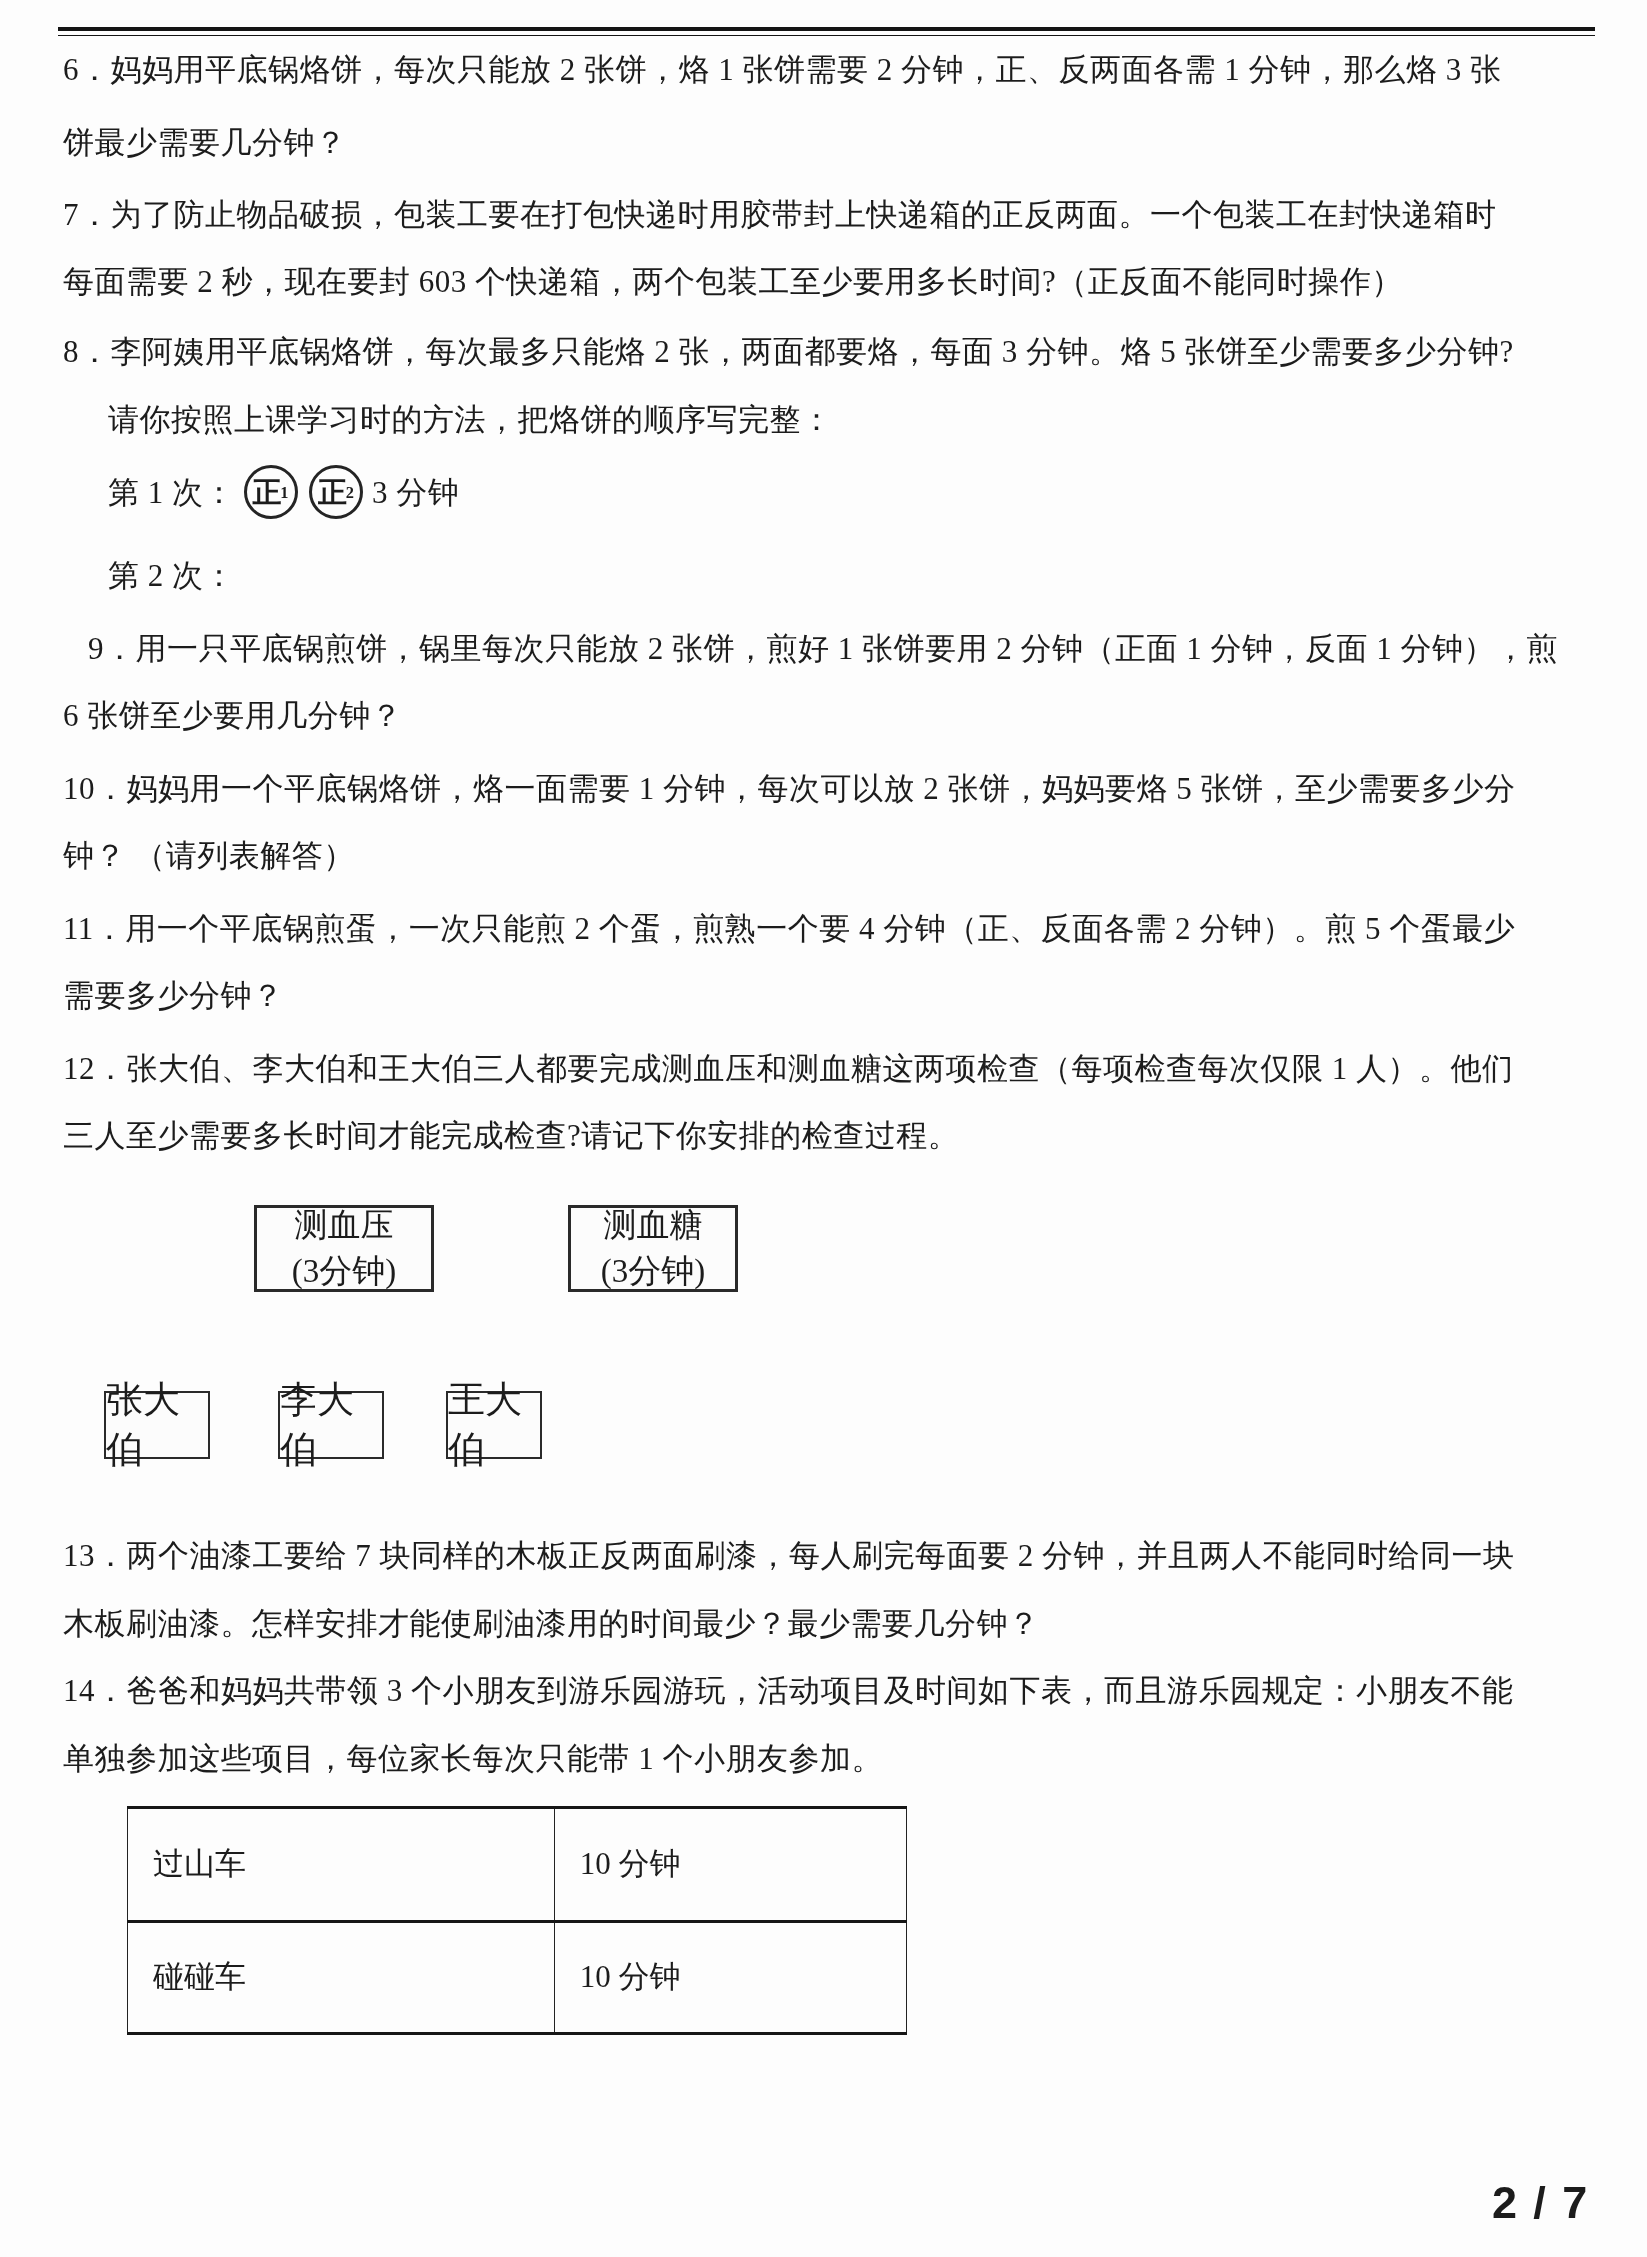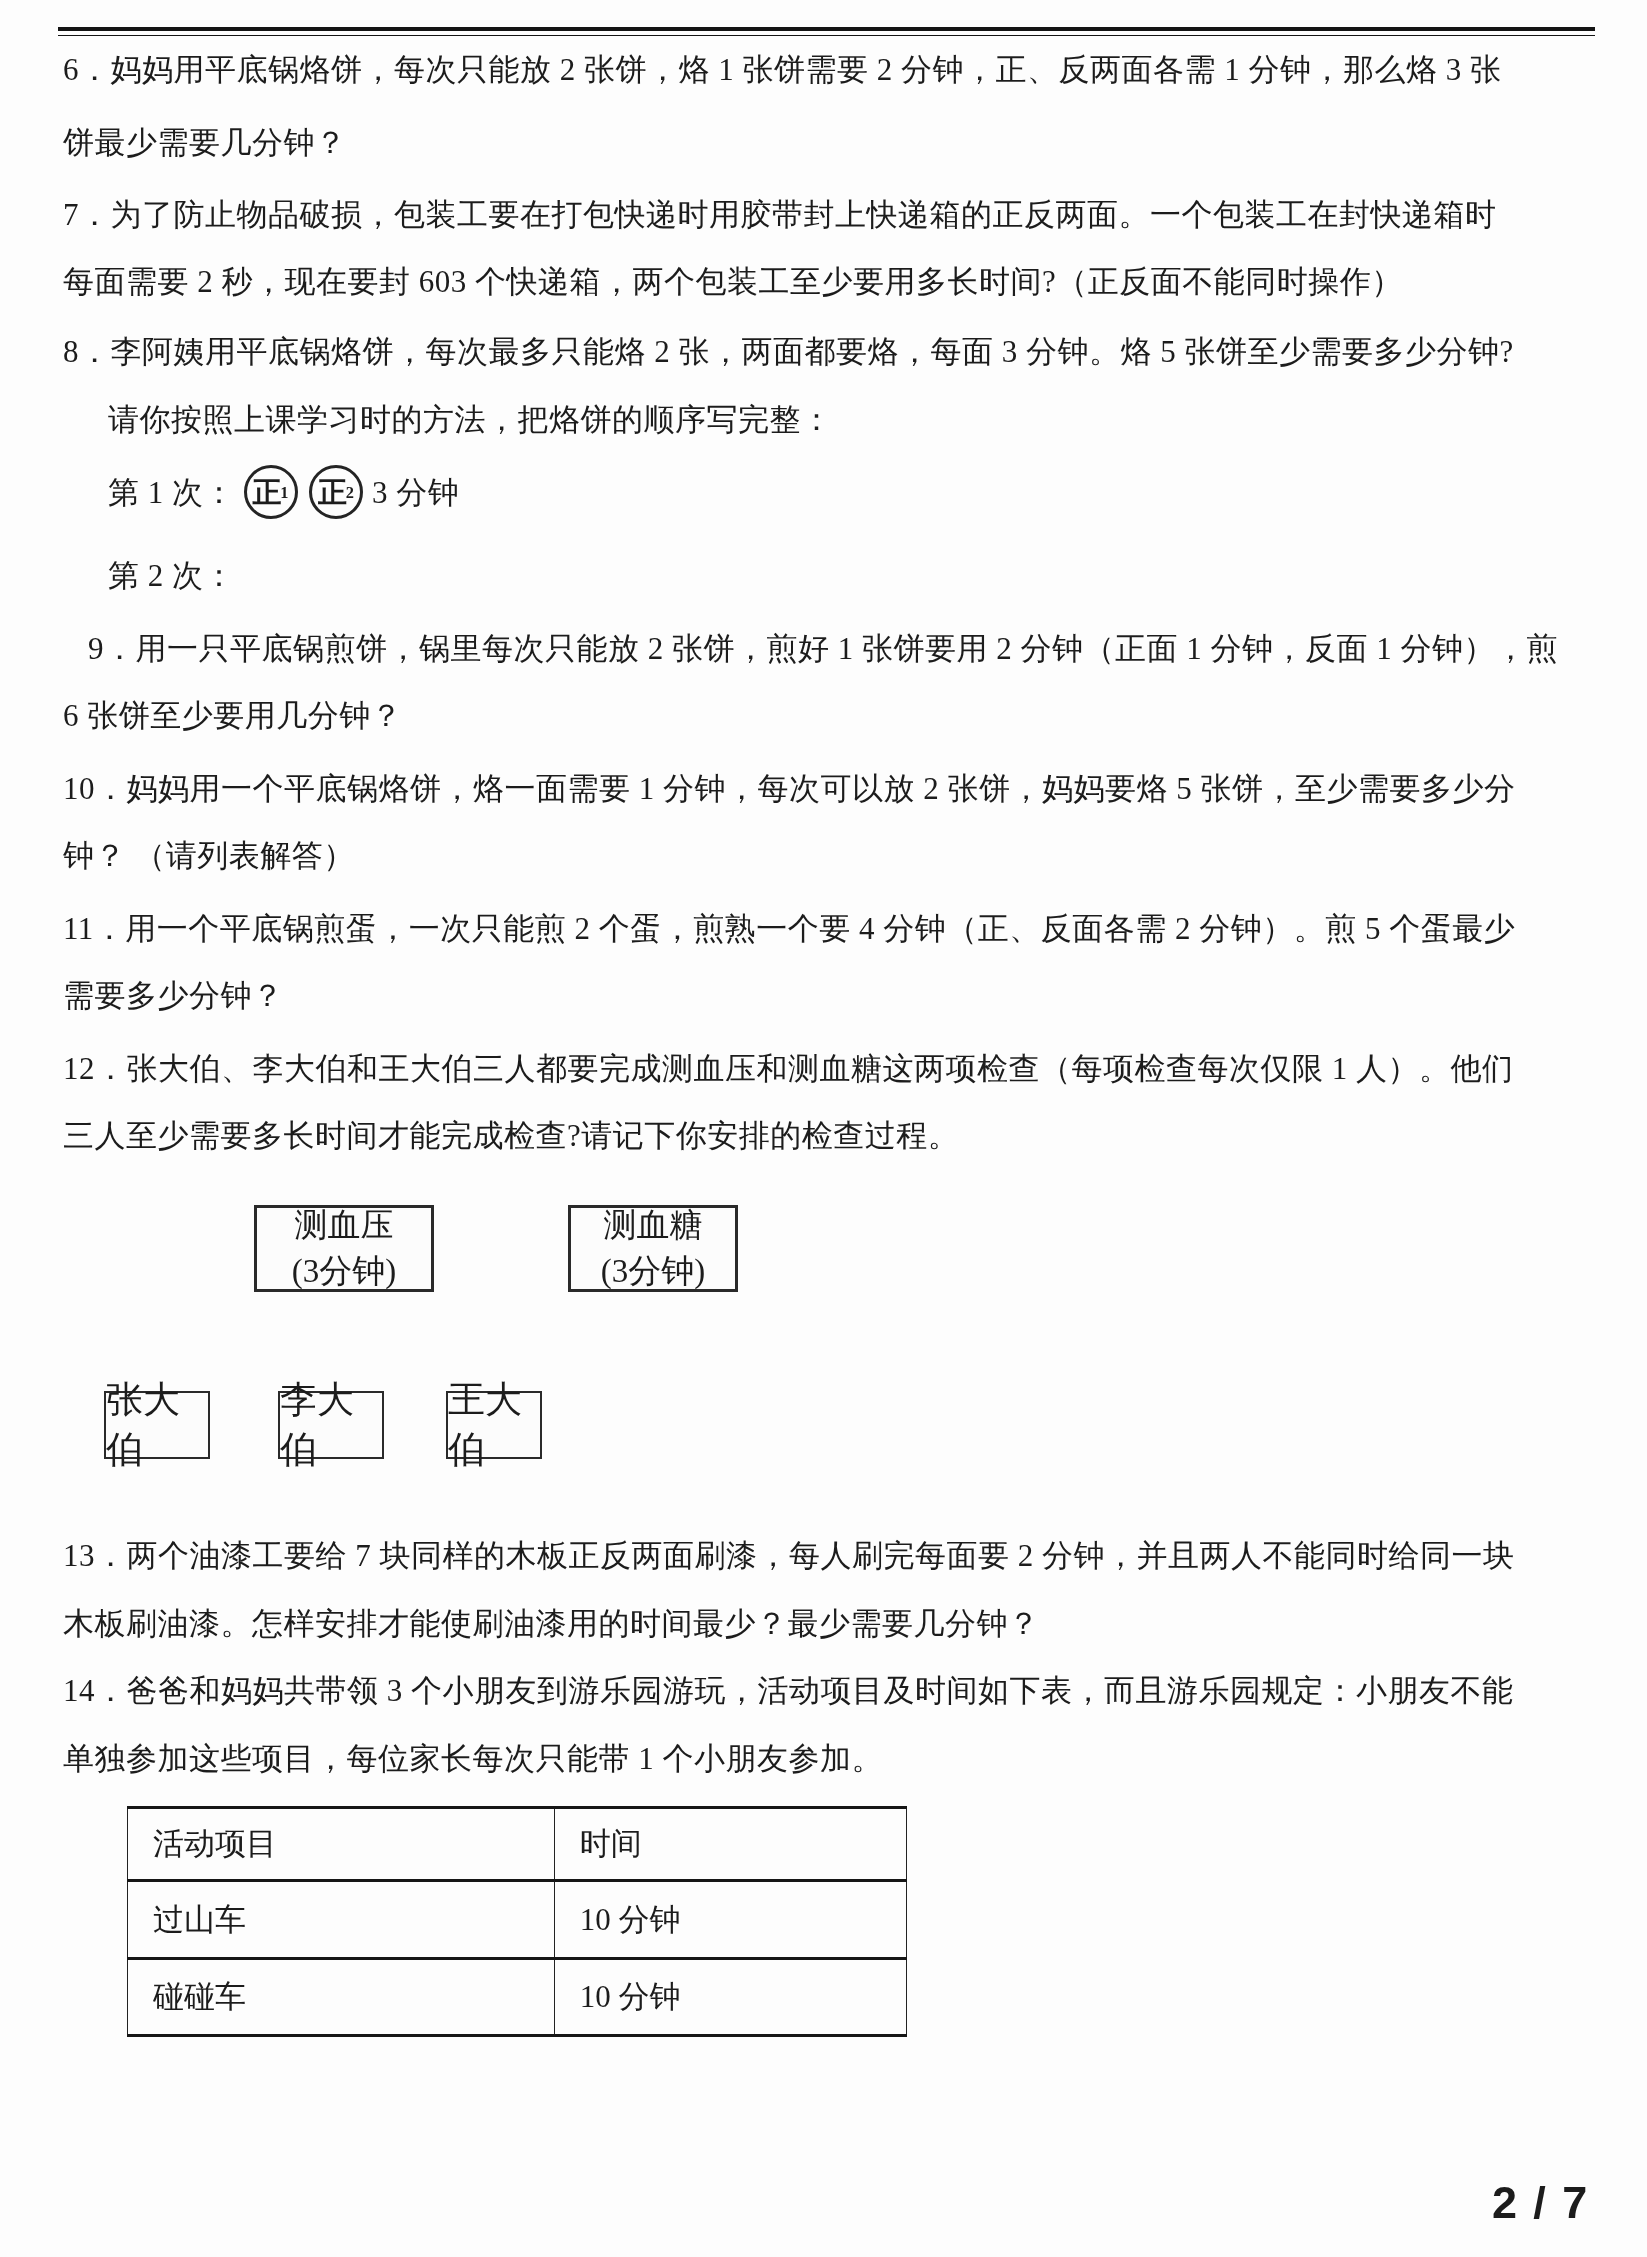--- a/index.html
+++ b/index.html
@@ -110,24 +110,20 @@
   <div class="abs name-box" style="left:446px;top:1391px;width:96px;height:68px;">王大伯</div>
 
   <div class="abs line" style="left:63px;top:1536px;">13．两个油漆工要给 7 块同样的木板正反两面刷漆，每人刷完每面要 2 分钟，并且两人不能同时给同一块</div>
   <div class="abs line" style="left:63px;top:1604px;">木板刷油漆。怎样安排才能使刷油漆用的时间最少？最少需要几分钟？</div>
 
   <div class="abs line" style="left:63px;top:1671px;">14．爸爸和妈妈共带领 3 个小朋友到游乐园游玩，活动项目及时间如下表，而且游乐园规定：小朋友不能</div>
   <div class="abs line" style="left:63px;top:1739px;">单独参加这些项目，每位家长每次只能带 1 个小朋友参加。</div>
 
   <table class="schedule abs" style="left:127px;top:1806px;">
     <tbody>
-      <tr style="height:73px;">
-        <td class="c1">活动项目</td>
-        <td class="c2">时间</td>
-      </tr>
       <tr style="height:78px;">
         <td class="c1">过山车</td>
         <td class="c2">10 分钟</td>
       </tr>
       <tr style="height:77px;">
         <td class="c1">碰碰车</td>
         <td class="c2">10 分钟</td>
       </tr>
     </tbody>
   </table>

